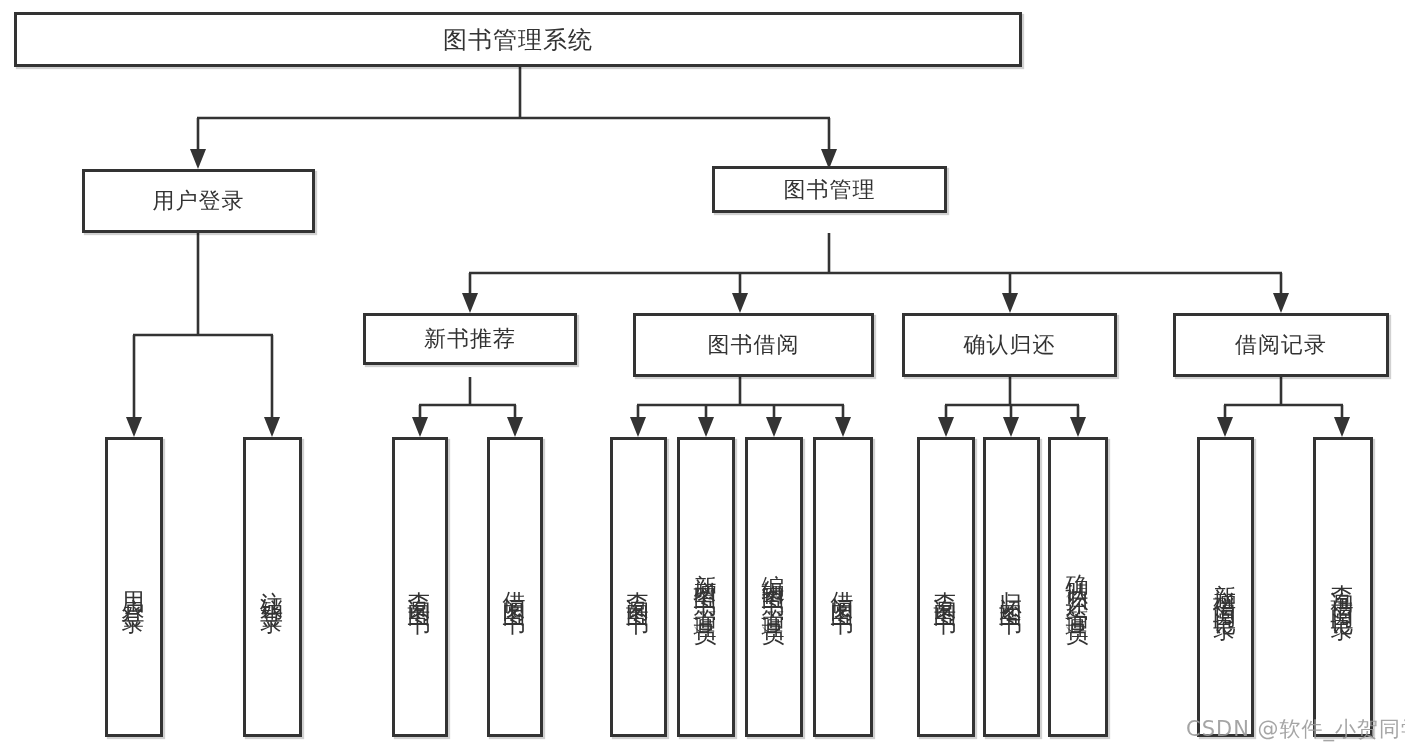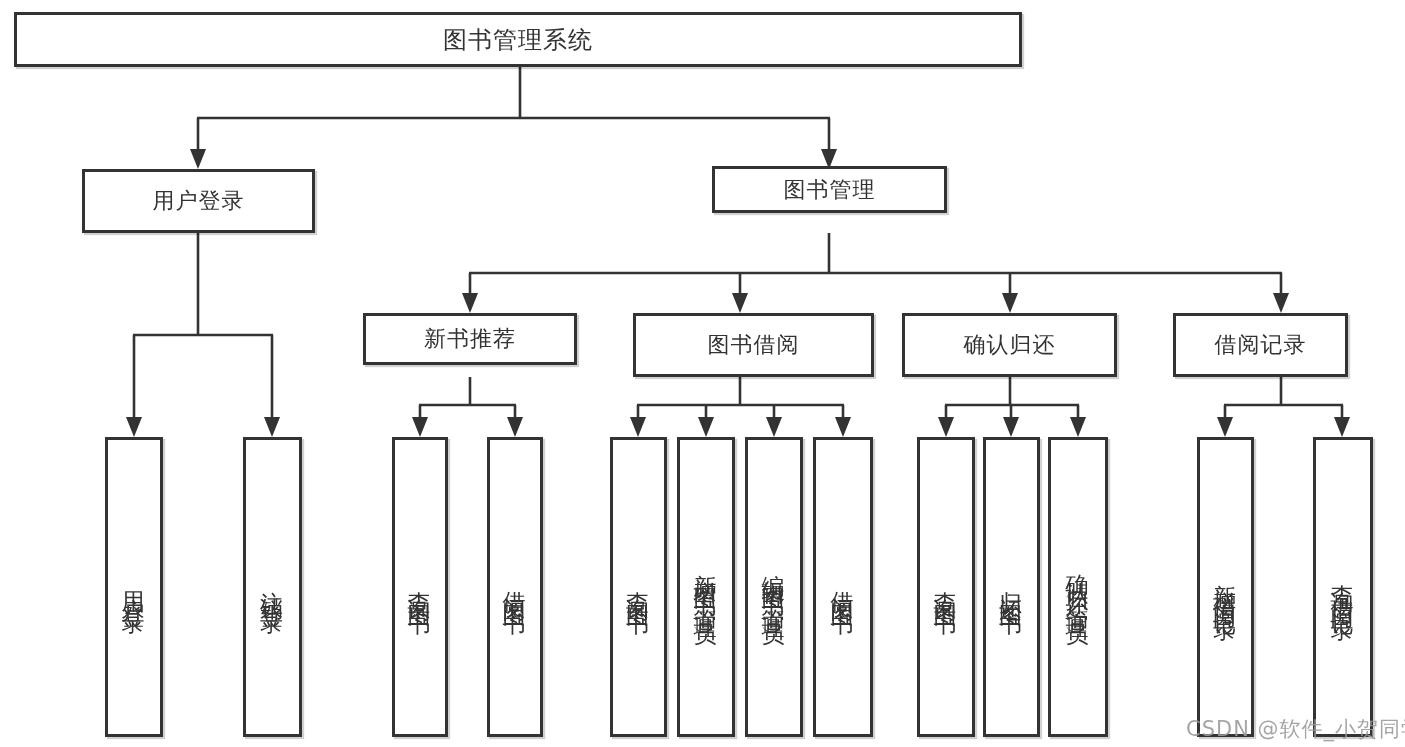--- a/index.html
+++ b/index.html
@@ -147,21 +147,21 @@
 
   <div class="node" style="left:363px; top:313px; width:214px; height:52px;">
     <span class="lbl">新书推荐</span>
   </div>
   <div class="node" style="left:633px; top:313px; width:241px; height:64px;">
     <span class="lbl">图书借阅</span>
   </div>
   <div class="node" style="left:902px; top:313px; width:215px; height:64px;">
     <span class="lbl">确认归还</span>
   </div>
-  <div class="node" style="left:1173px; top:313px; width:175px; height:64px;text-align:right;">
+  <div class="node" style="left:1173px; top:313px; width:216px; height:64px;text-align:right;">
     <span class="lbl">借阅记录</span>
   </div>
 
   <div class="leaf" style="left:105px; width:58px;">
     <span class="lbl">用户登录</span>
   </div>
   <div class="leaf" style="left:243px; width:59px;">
     <span class="lbl">注销登录</span>
   </div>
 

